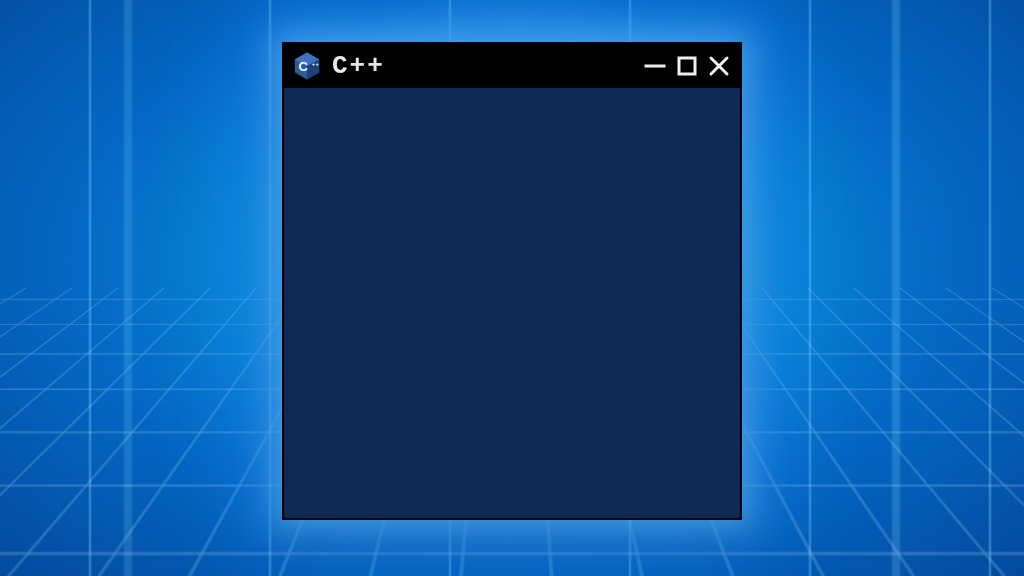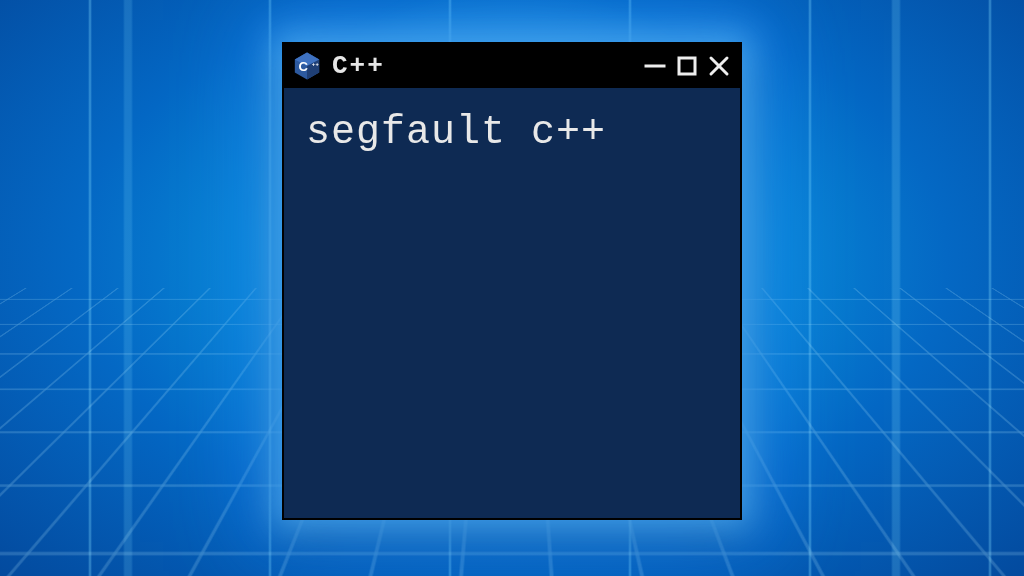--- a/index.html
+++ b/index.html
@@ -148,17 +148,14 @@
       <svg class="win-ctl" width="22" height="22" viewBox="0 0 22 22">
         <rect x="3" y="3" width="16" height="16" fill="none" stroke-width="3"></rect>
       </svg>
       <svg class="win-ctl" width="22" height="22" viewBox="0 0 22 22">
         <line x1="3" y1="3" x2="19" y2="19" stroke-width="3" stroke-linecap="round"></line>
         <line x1="19" y1="3" x2="3" y2="19" stroke-width="3" stroke-linecap="round"></line>
       </svg>
     </div>
   </div>
 
-  <div class="term-body">
-    <div class="term-line">segfault c++</div>
-  </div>
 
 </div>
 
 </body></html>

